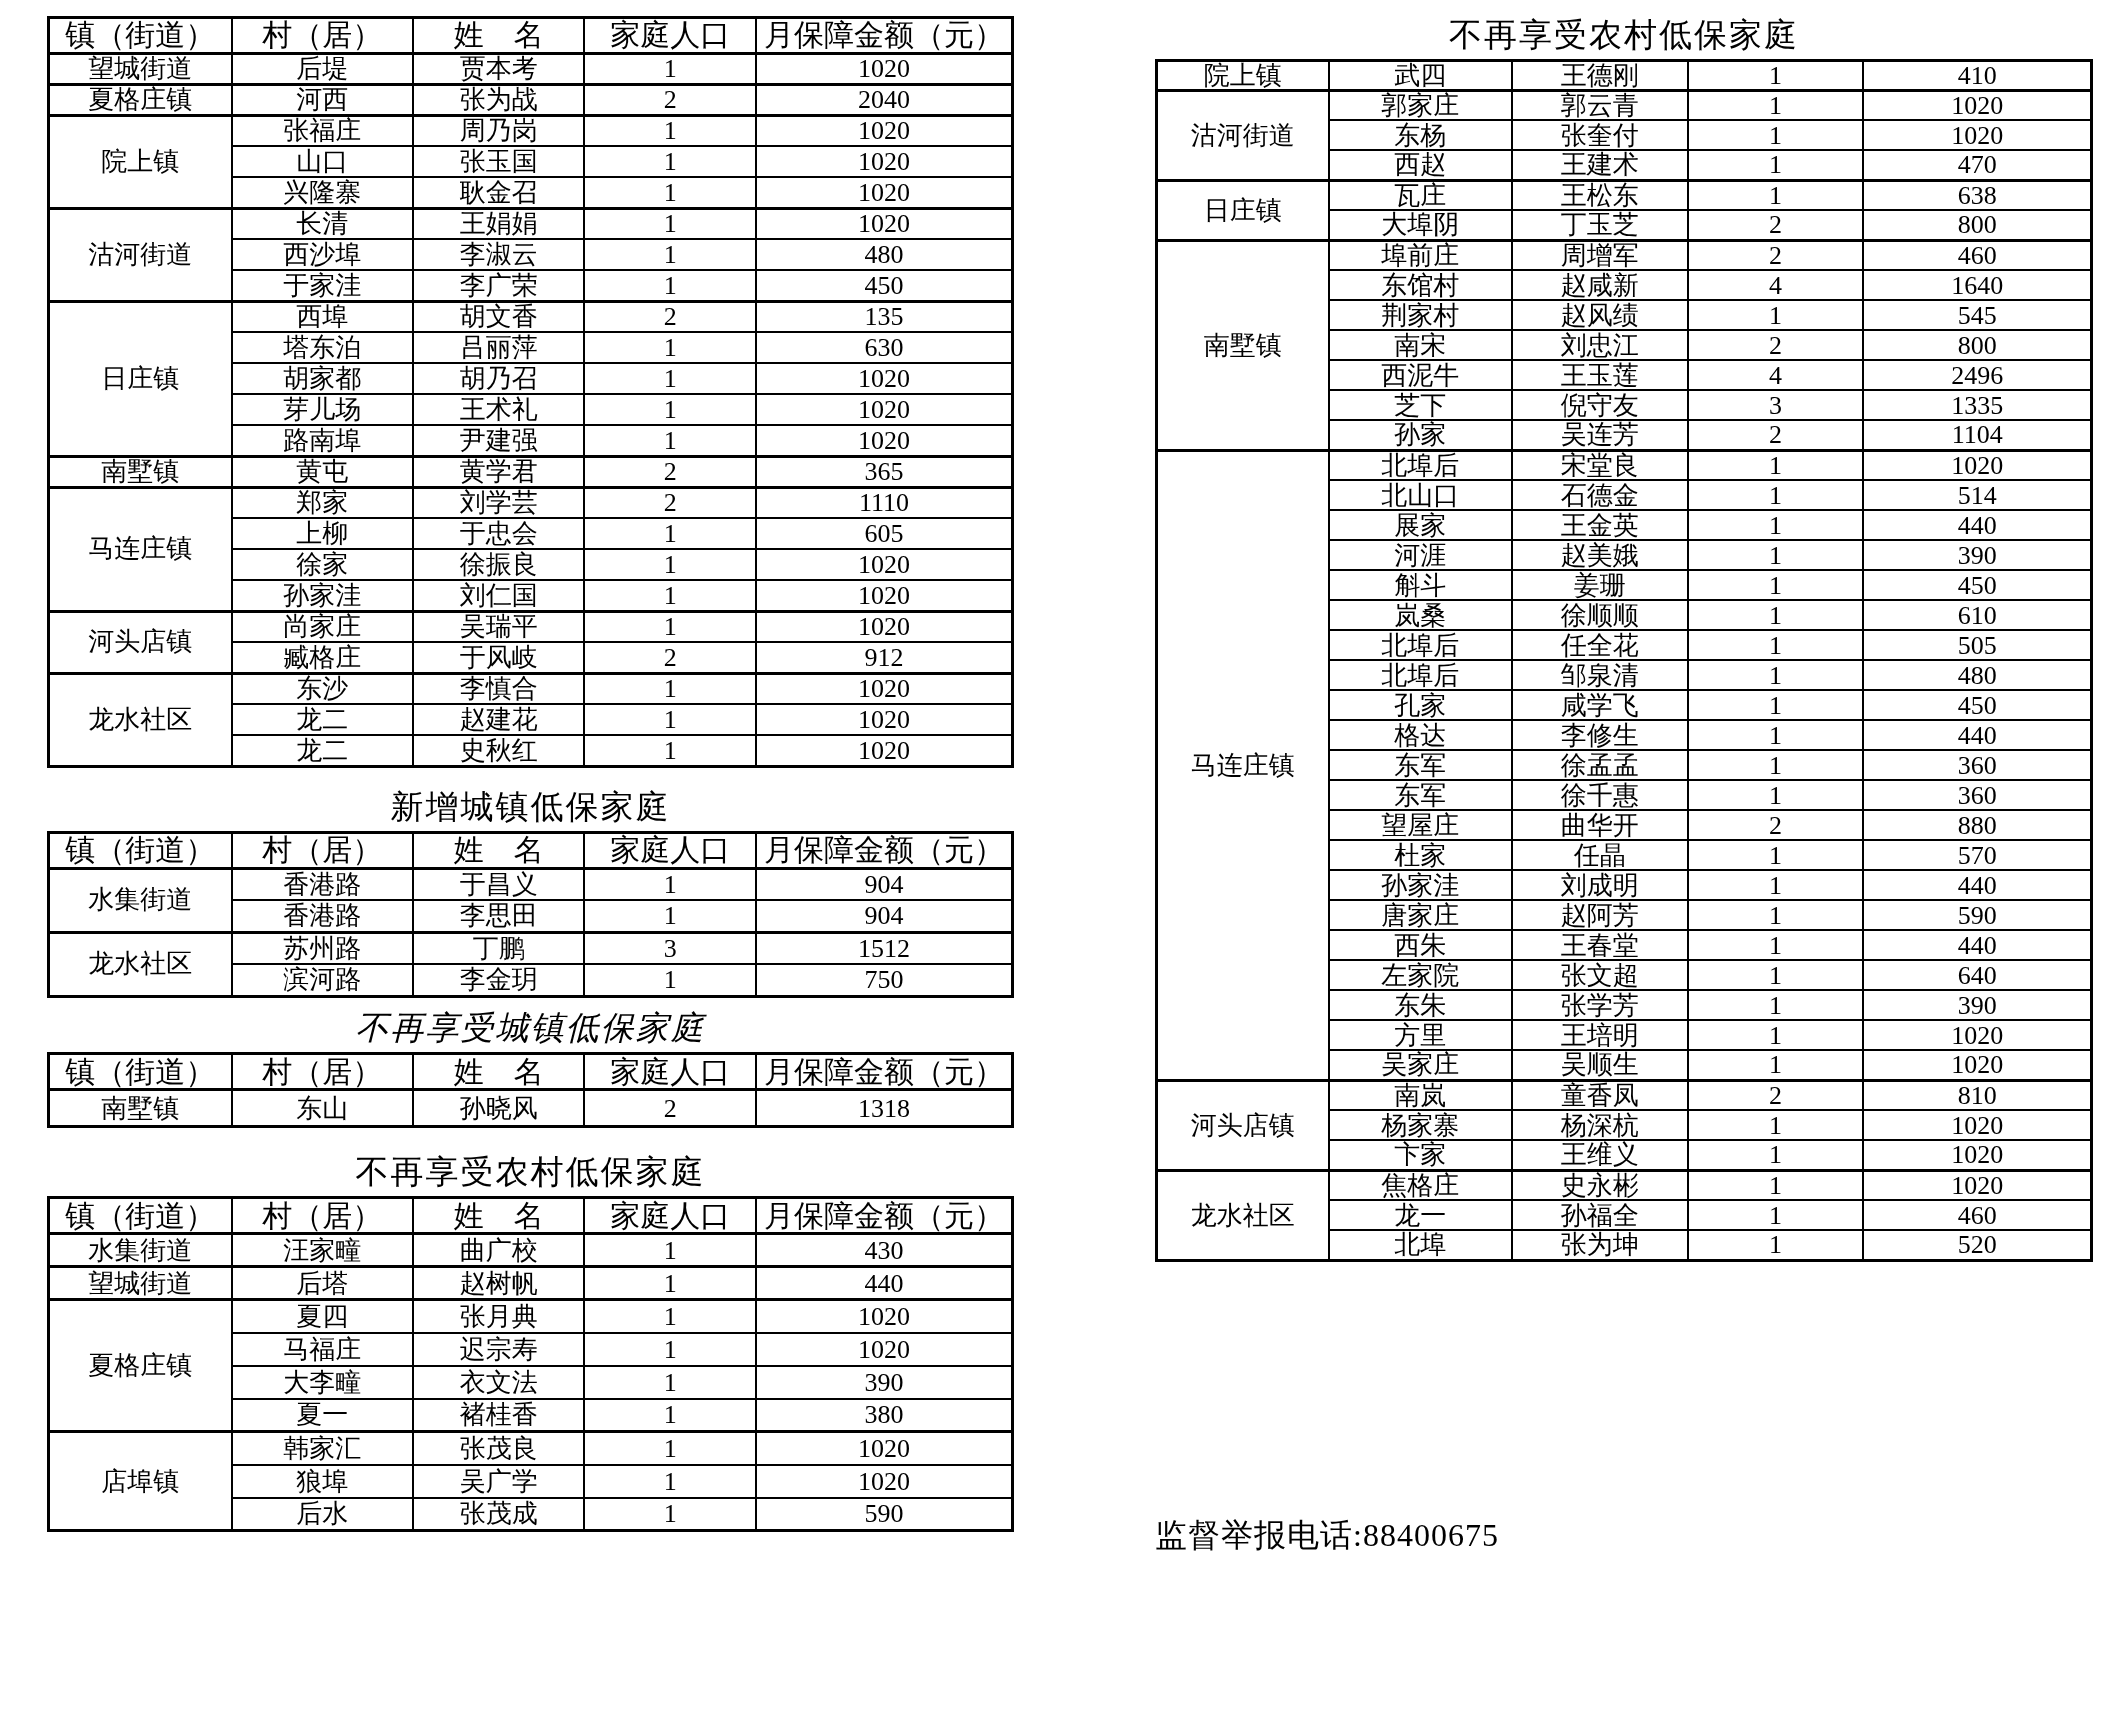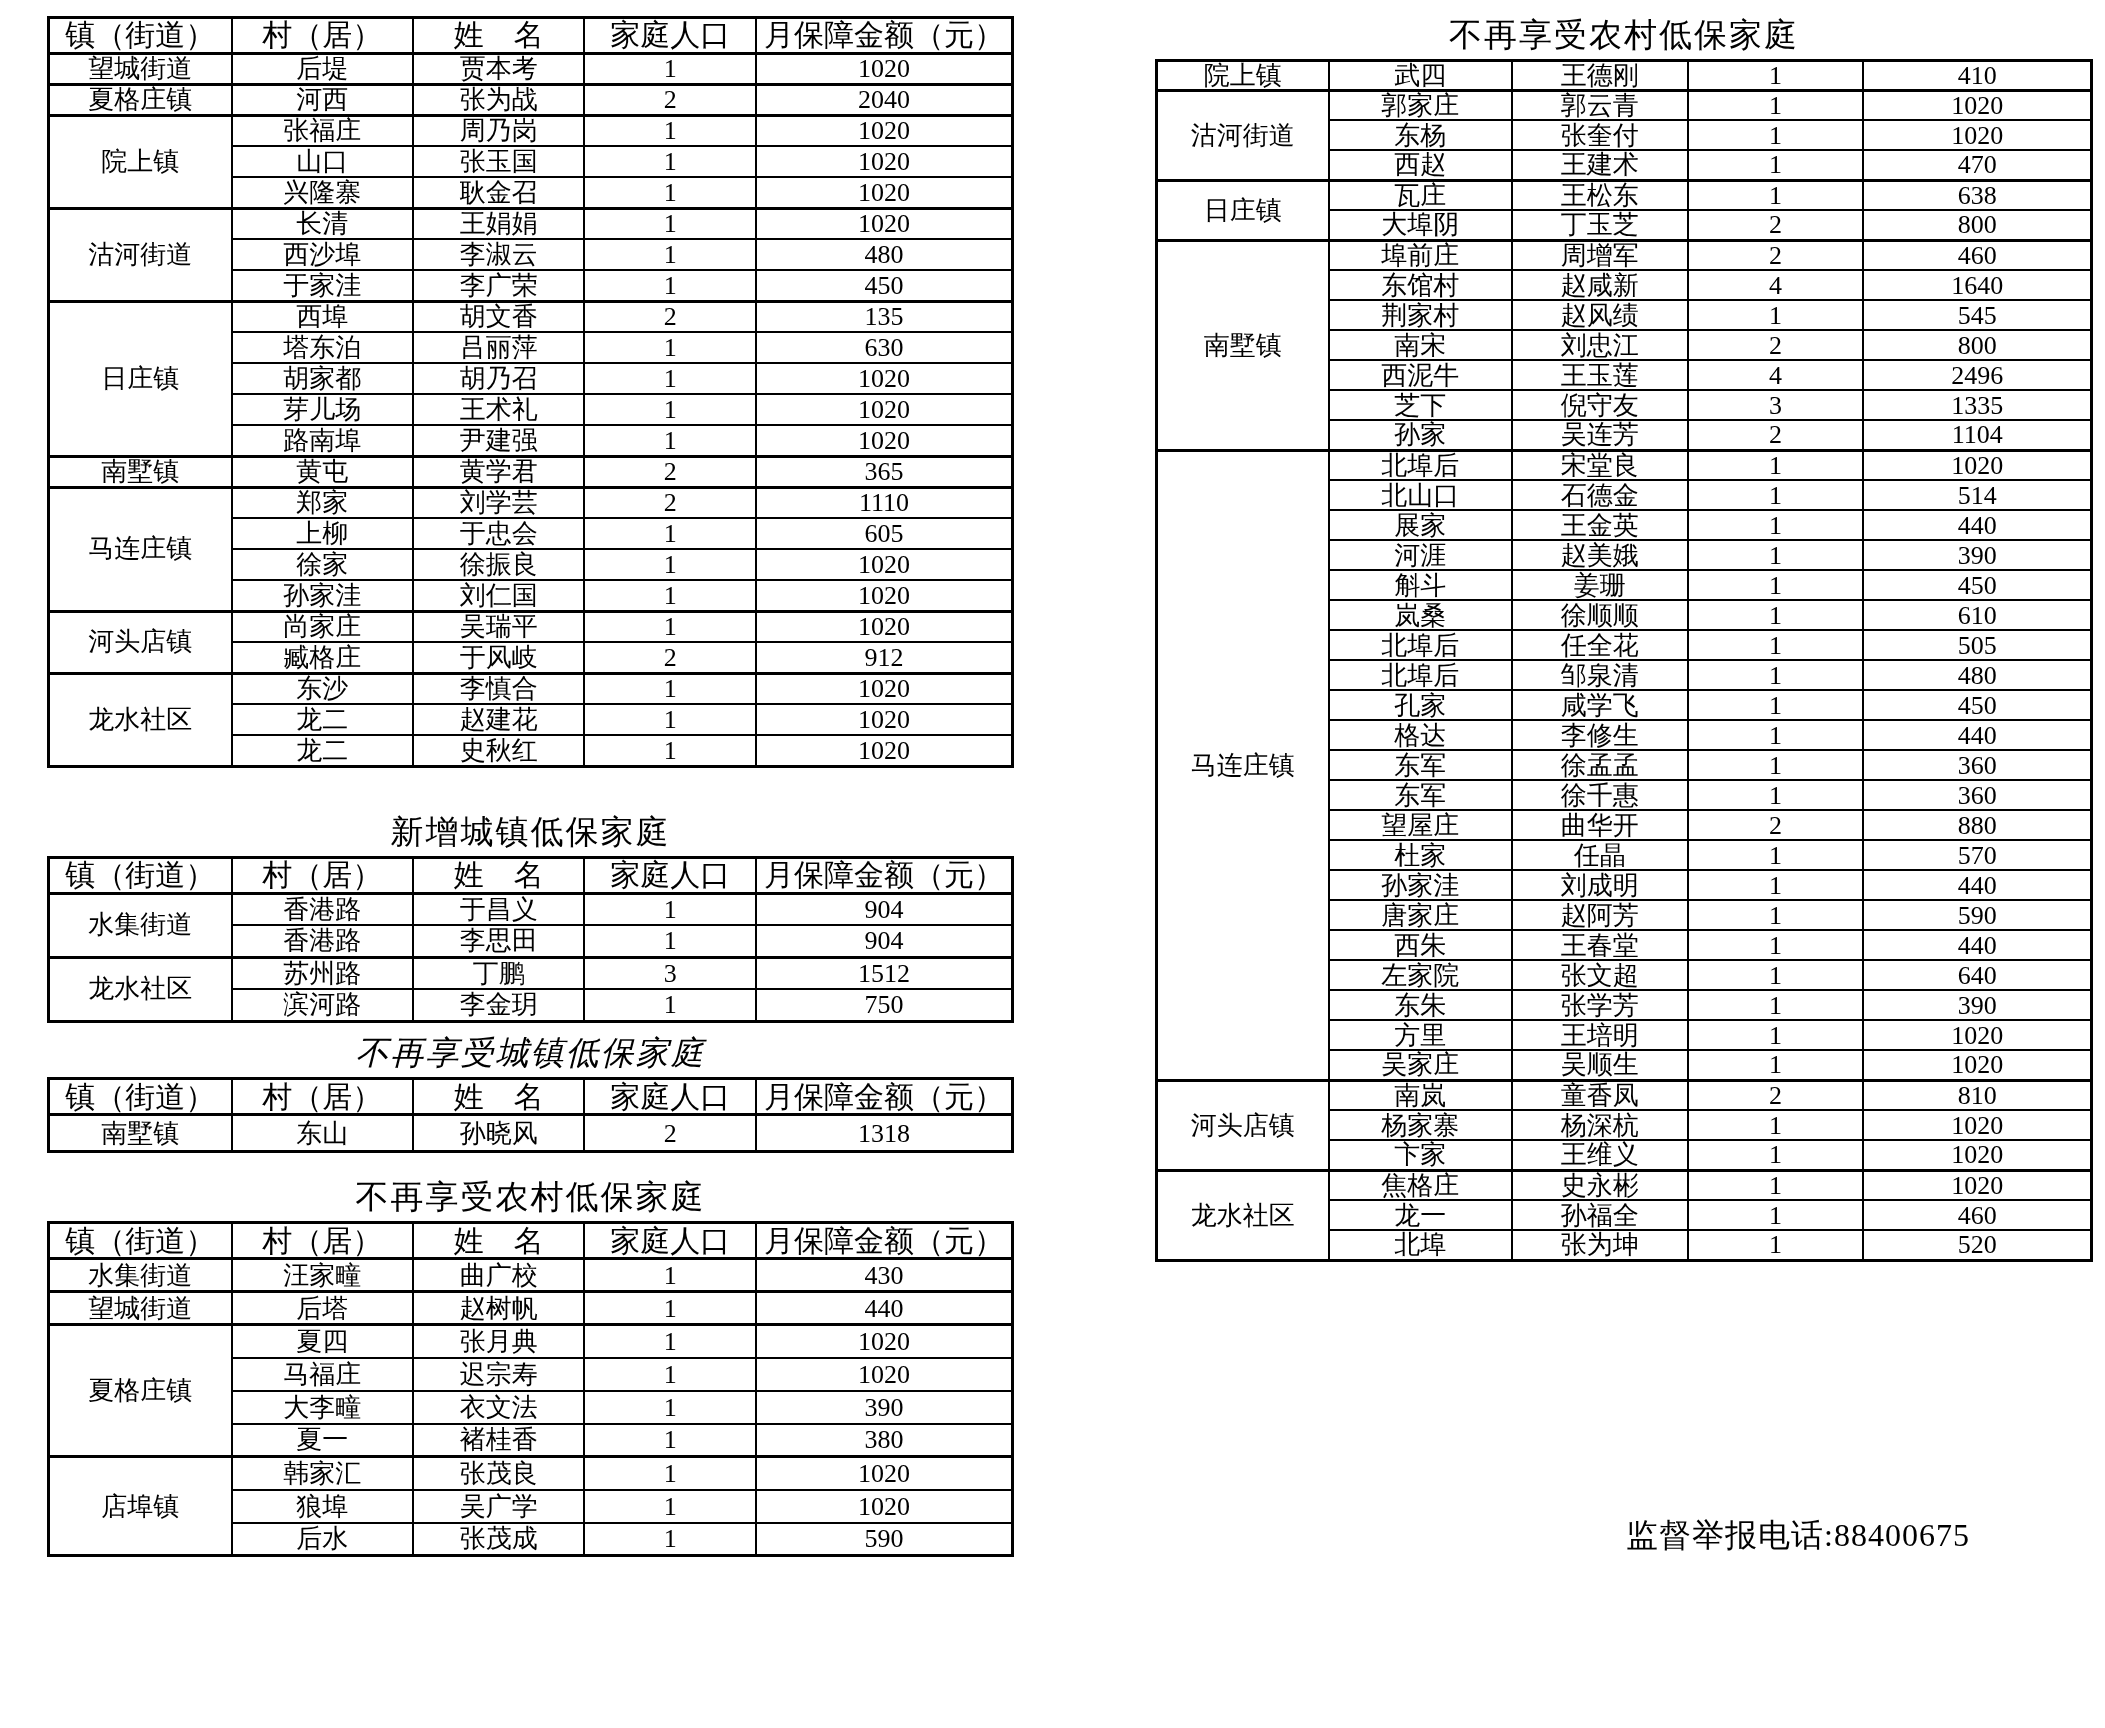--- a/index.html
+++ b/index.html
@@ -9,21 +9,21 @@
     font-family:"Liberation Serif","DejaVu Serif",serif; overflow:hidden;
   }
   .col { position:absolute; top:15.6px; }
   .col-left  { left:47px;  width:967px; }
   .col-right { left:1155px; width:938px; }
 
   .tbl-title {
     text-align:center; font-size:33px; height:43px; line-height:39px;
     letter-spacing:2px; white-space:nowrap;
   }
-  .title-2 { margin-top:45px; }
+  .title-2 { margin-top:20px; }
   .title-3 { margin-top:11.7px;font-style:italic; }
   .title-4 { margin-top:25px; }
 
   table.data { width:100%; border-collapse:collapse; border:3.9px solid #000; table-layout:fixed; }
   table.data th {
     font-size:30px; font-weight:normal; height:36px; border:2px solid #000;
     text-align:center; vertical-align:middle; line-height:1.05;
   }
   table.data td {
     font-size:26px; border:2px solid #000; text-align:center; vertical-align:middle;
@@ -32,21 +32,21 @@
   table.data thead { border-bottom:3.9px solid #000; }
   table.data tbody { border-top:3.9px solid #000; }
 
   .t1 td { height:31px; }
   .t2 td { height:32px; }
   .t3 td { height:37px; }
   .t4 td { height:33px; }
   .t5 td { height:30px; font-size:25px; }
 
   .footer {
-    margin-top:252px; text-align:right; padding-right:123px;
+    margin-top:252px; padding-right:123px;
     font-size:32px; letter-spacing:1px; white-space:nowrap;
   }
 </style>
 </head>
 <body>
 
 <div class="page">
 
   <div class="col col-left">
     <table class="data t1">

